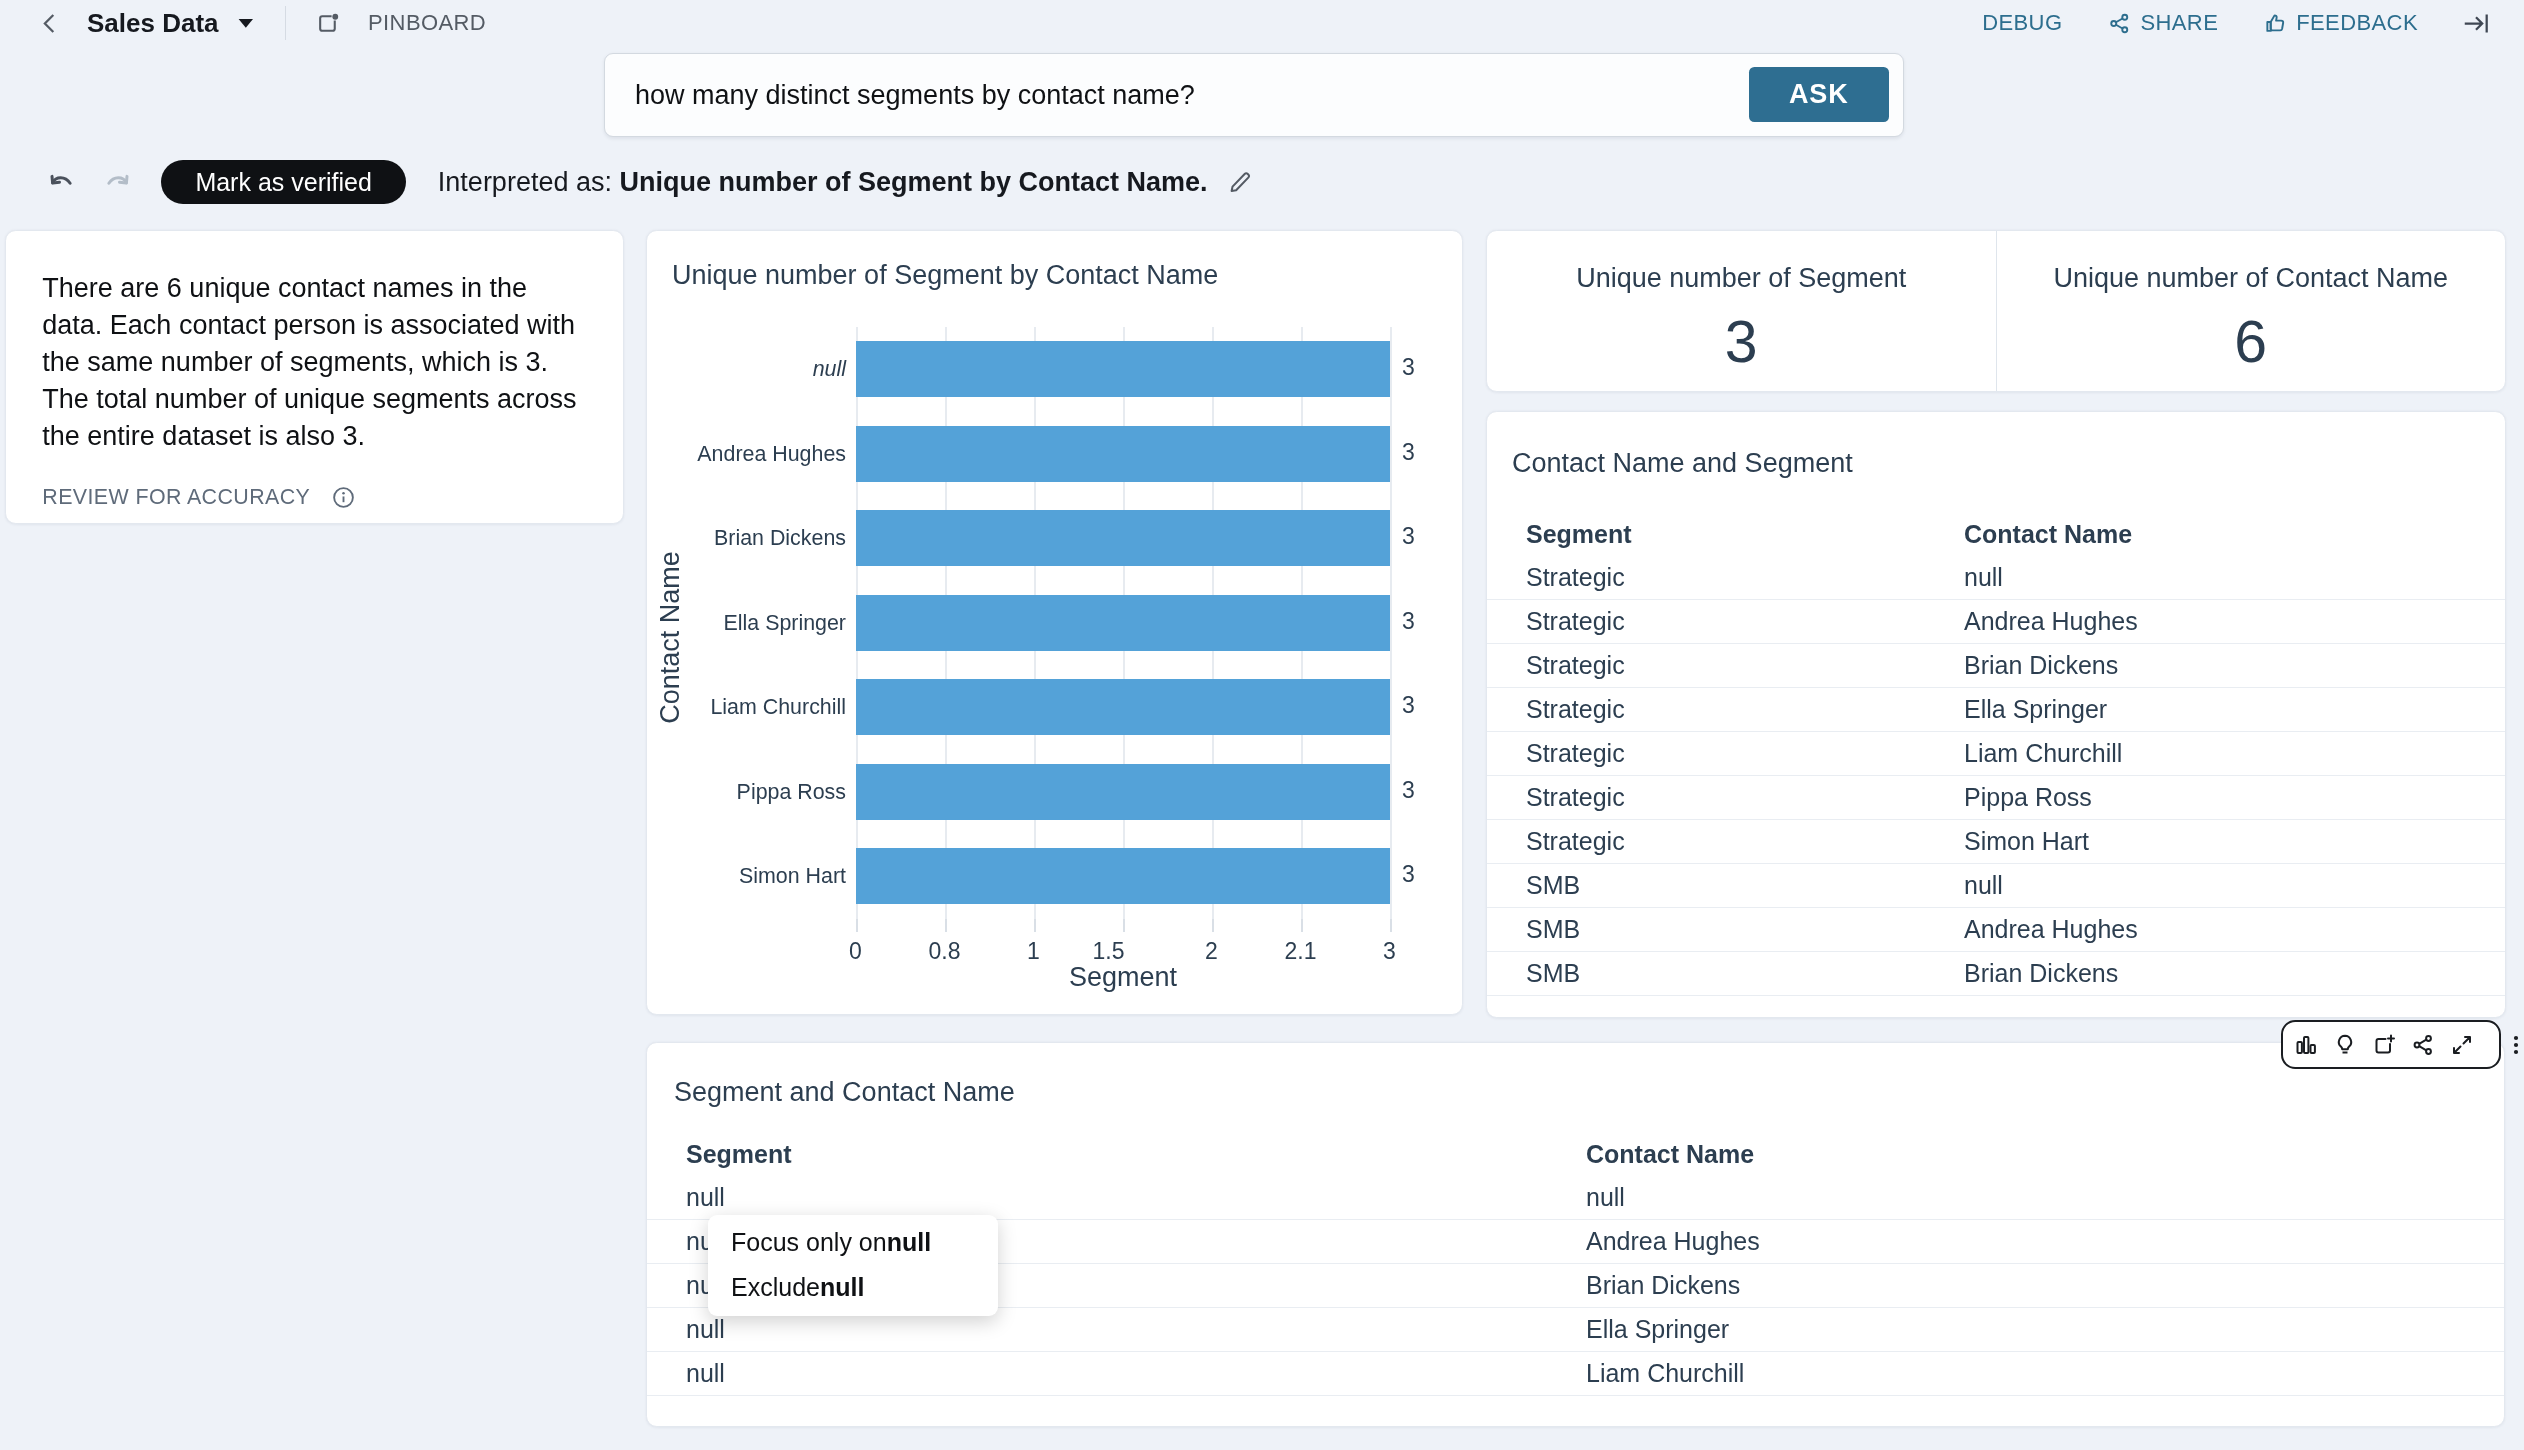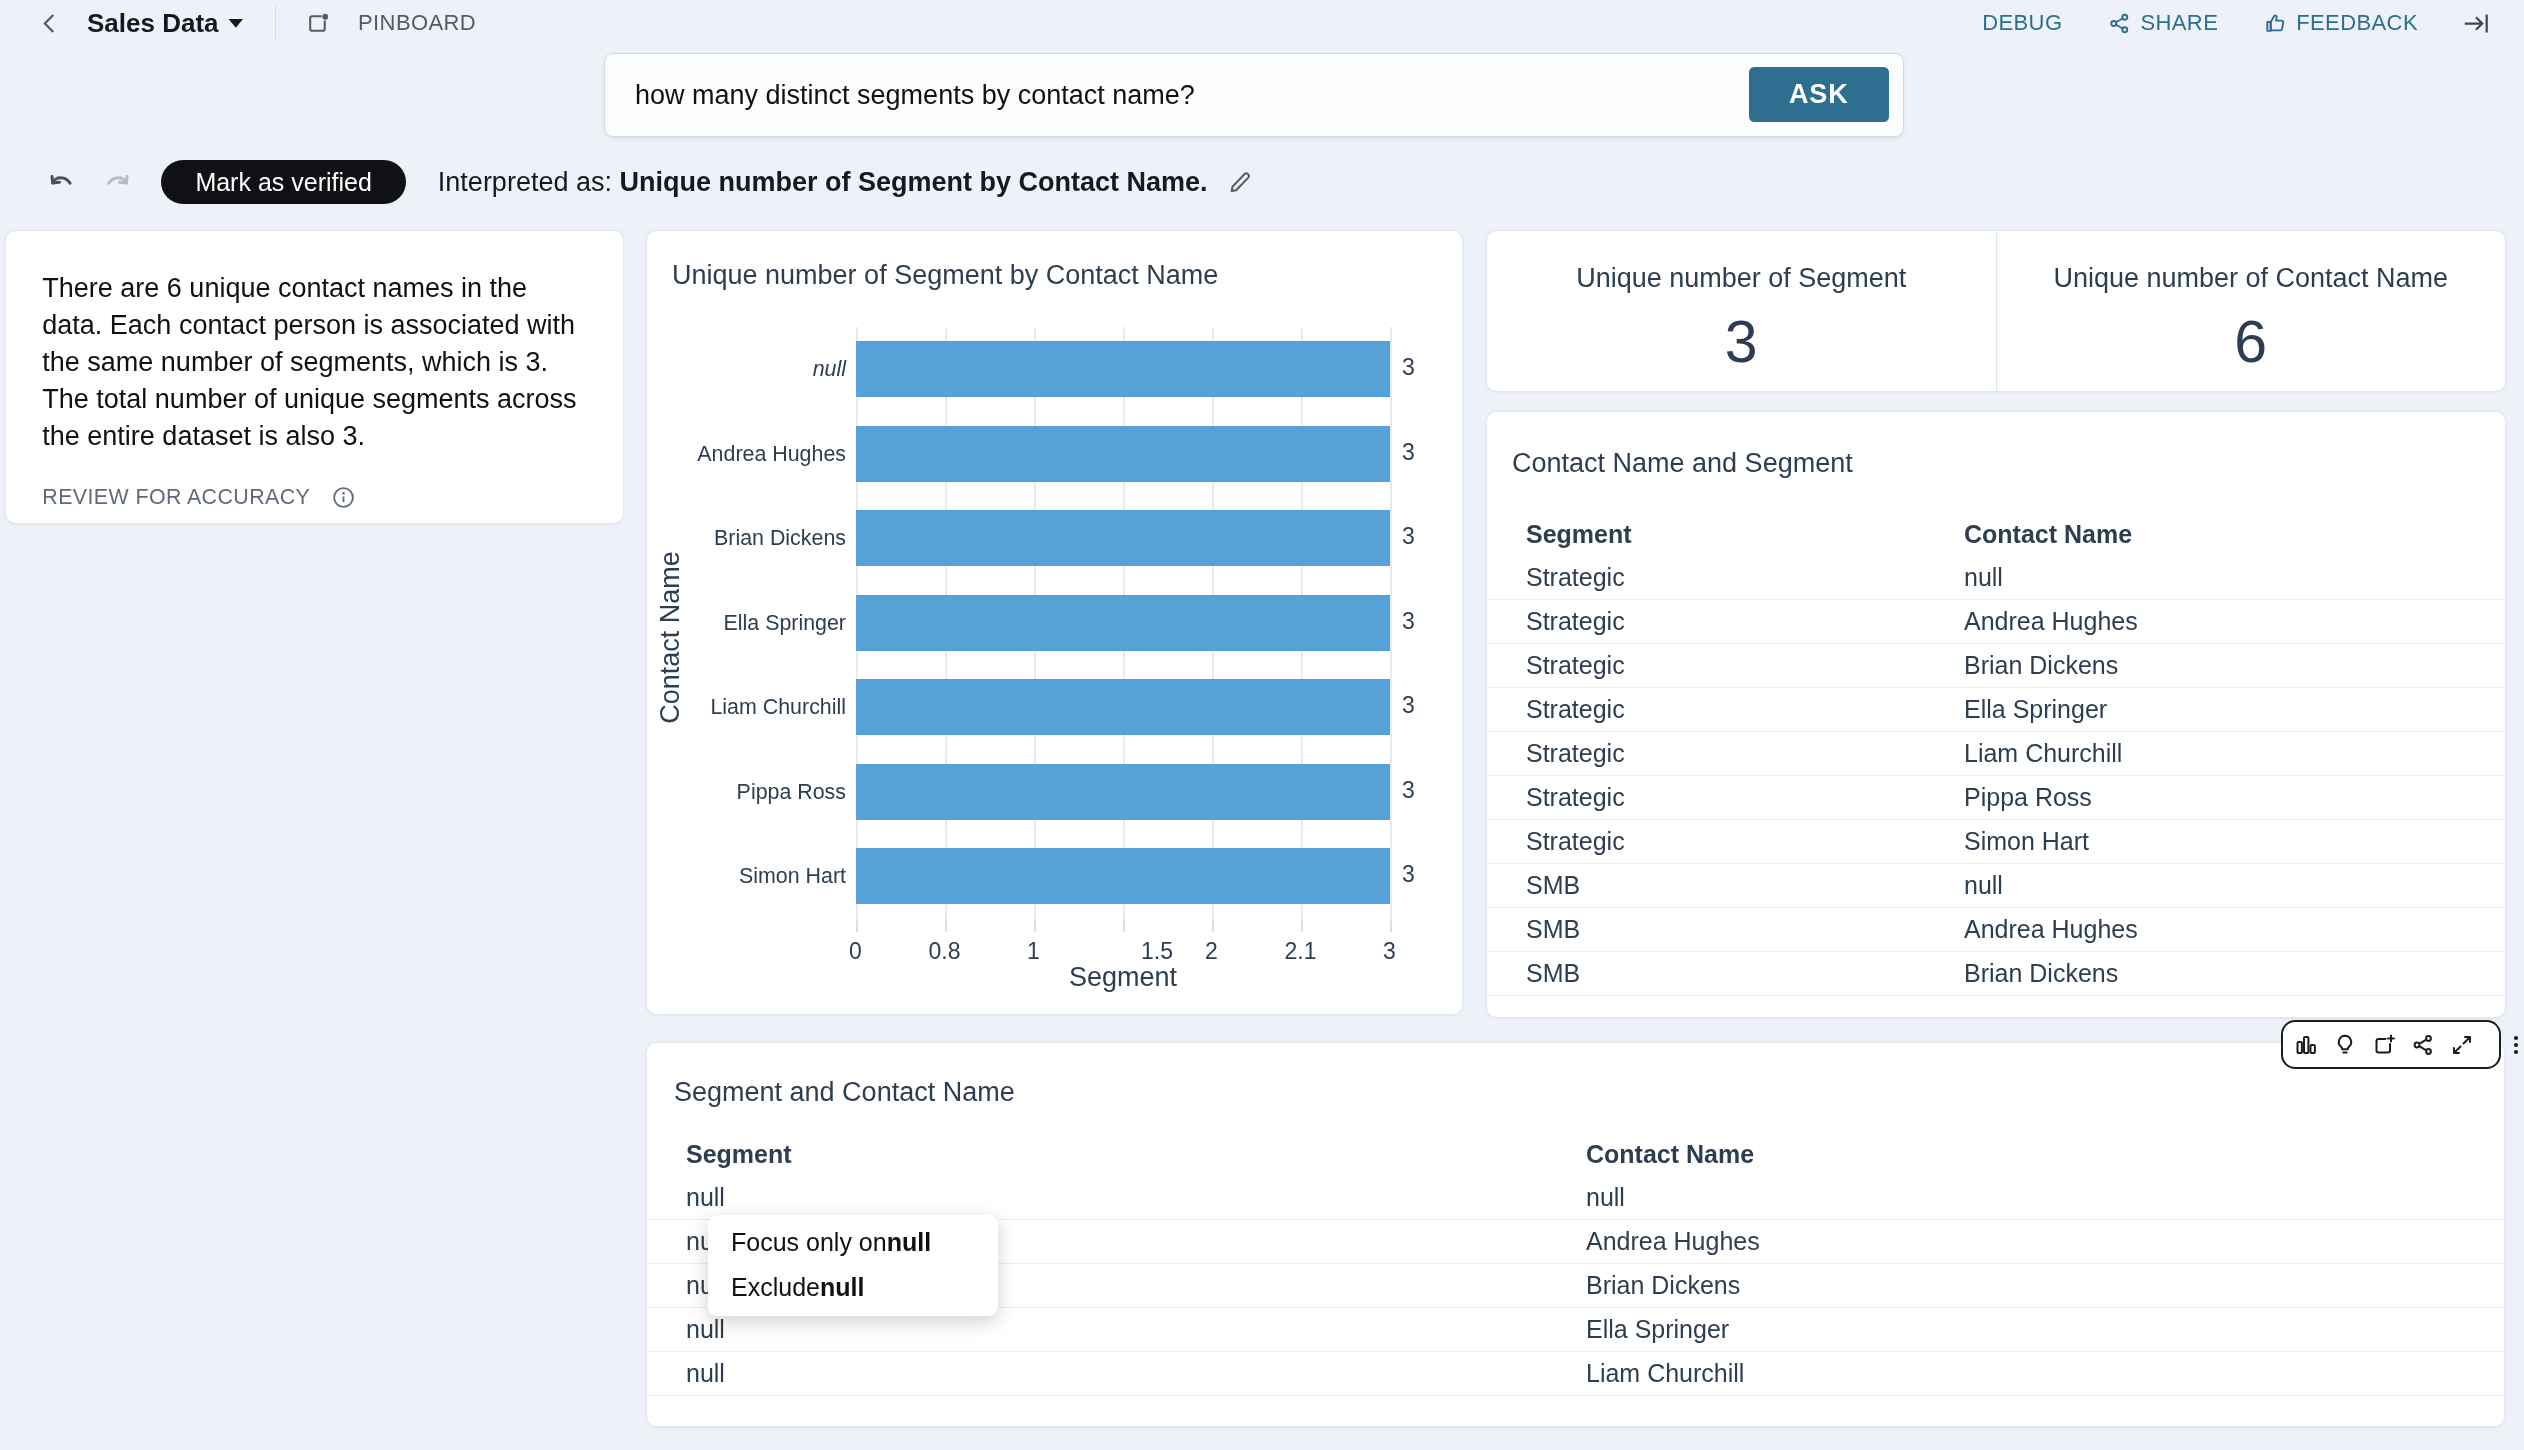--- a/index.html
+++ b/index.html
@@ -10,21 +10,21 @@
     font-family:"Liberation Sans", sans-serif;
     color:#0f1114;
   }
   svg { display:block; }
 
   
   .header { position:absolute; top:0; left:0; width:2525px; height:46px;
             display:flex; align-items:center; justify-content:space-between; padding:0 34px 0 37px; }
   .header-left, .header-right { display:flex; align-items:center; }
   .back-btn { color:#545b64; cursor:pointer; }
-  .dataset { display:flex; align-items:center; gap:7px; margin-left:23px; cursor:pointer; }
+  .dataset { display:flex; align-items:center; gap:17px; margin-left:23px; cursor:pointer; }
   .dataset-name { font-size:26px; font-weight:700; color:#16191f; }
   .caret { color:#16191f; }
   .hdr-divider { width:0.9px; height:34px; background:#d5dbe3; margin:0 30px; }
   .pinboard { display:flex; align-items:center; gap:27px; color:#545b64; font-size:22px; letter-spacing:0.4px; cursor:pointer; }
   .hdr-link { display:flex; align-items:center; gap:9px; color:#2d6e8e; font-size:22px; letter-spacing:0.4px; margin-left:46px; cursor:pointer; }
   .collapse-btn { color:#3f4753; margin-left:43px; cursor:pointer; }
 
   
   .ask-bar { position:absolute; left:604px; top:53px; width:1300px; height:84px;
              background:#fcfdfe; border:1.8px solid #d3d9e0; border-radius:9px;
@@ -219,21 +219,21 @@
       <div class="tickmark" style="left: 0px;"></div>
       <div class="tick-label" style="left: 0px;">0</div>
       <div class="gridline" style="left: 89px;"></div>
       <div class="tickmark" style="left: 89px;"></div>
       <div class="tick-label" style="left: 89px;">0.8</div>
       <div class="gridline" style="left: 178px;"></div>
       <div class="tickmark" style="left: 178px;"></div>
       <div class="tick-label" style="left: 178px;">1</div>
       <div class="gridline" style="left: 267px;"></div>
       <div class="tickmark" style="left: 267px;"></div>
-      <div class="tick-label" style="left: 282px; text-align: right;">1.5</div>
+      <div class="tick-label" style="left: 253px;">1.5</div>
       <div class="gridline" style="left: 356px;"></div>
       <div class="tickmark" style="left: 356px;"></div>
       <div class="tick-label" style="left: 356px;">2</div>
       <div class="gridline" style="left: 445px;"></div>
       <div class="tickmark" style="left: 445px;"></div>
       <div class="tick-label" style="left: 445px;">2.1</div>
       <div class="gridline" style="left: 534px;"></div>
       <div class="tickmark" style="left: 534px;"></div>
       <div class="tick-label" style="left: 534px;">3</div>
       <div class="chart-row" style="top: 0px;">

